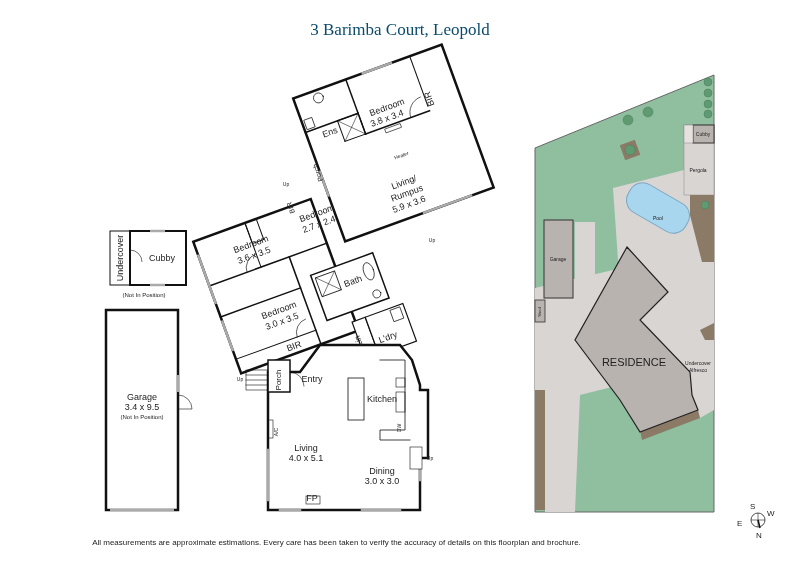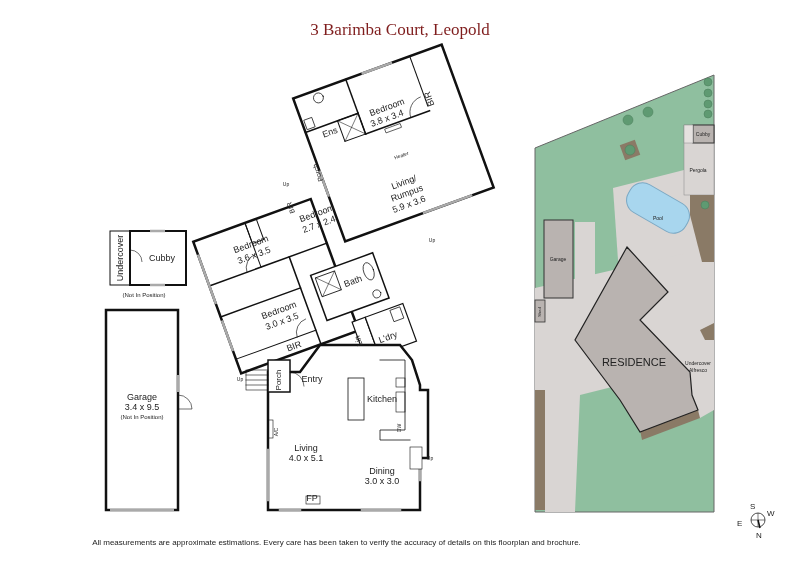--- a/index.html
+++ b/index.html
@@ -1,17 +1,17 @@
 <!DOCTYPE html>
 <html><head>
 <meta charset="utf-8">
 <style>
   html,body{margin:0;padding:0;background:#fff;}
   body{width:800px;height:566px;position:relative;overflow:hidden;font-family:"Liberation Sans",sans-serif;}
-  .title{position:absolute;left:0;width:800px;top:20px;text-align:center;font-family:"Liberation Serif",serif;font-size:17px;color:#7f1d1d;}
+  .title{position:absolute;left:0;width:800px;top:20px;text-align:center;font-family:"Liberation Serif",serif;font-size:17px;color:#0c4a6e;}
   .footer{position:absolute;left:0;width:673px;top:538px;text-align:center;font-size:8px;color:#222;}
   svg{position:absolute;left:0;top:0;}
   .lbl{font-family:"Liberation Sans",sans-serif;fill:#222;}
 </style>
 </head>
 <body>
 
 <div class="title">3 Barimba Court, Leopold</div>
 
 <svg width="800" height="566" viewBox="0 0 800 566">

